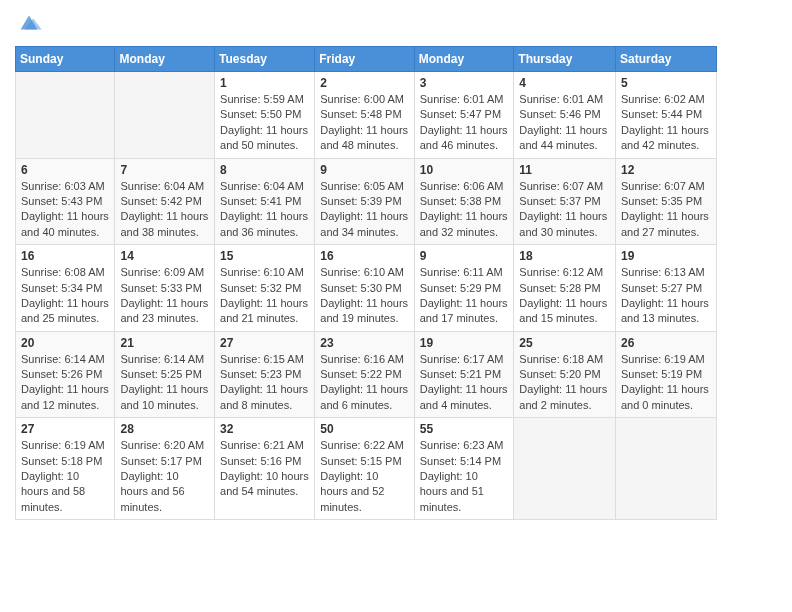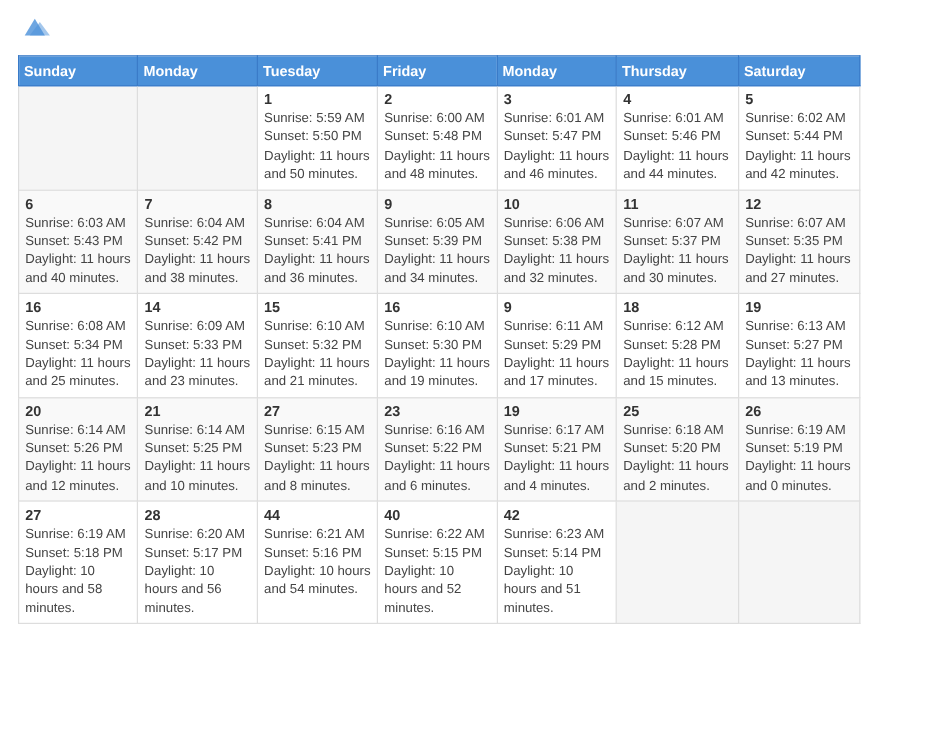--- a/index.html
+++ b/index.html
@@ -243,29 +243,29 @@
         <tr>
           <td>
             <span class="day-number">27</span>
             <div class="day-info">Sunrise: 6:19 AM<br>Sunset: 5:18 PM<br>Daylight: 10 hours and 58 minutes.</div>
           </td>
           <td>
             <span class="day-number">28</span>
             <div class="day-info">Sunrise: 6:20 AM<br>Sunset: 5:17 PM<br>Daylight: 10 hours and 56 minutes.</div>
           </td>
           <td>
-            <span class="day-number">44</span>
+            <span class="day-number">32</span>
             <div class="day-info">Sunrise: 6:21 AM<br>Sunset: 5:16 PM<br>Daylight: 10 hours and 54 minutes.</div>
           </td>
           <td>
-            <span class="day-number">40</span>
+            <span class="day-number">50</span>
             <div class="day-info">Sunrise: 6:22 AM<br>Sunset: 5:15 PM<br>Daylight: 10 hours and 52 minutes.</div>
           </td>
           <td>
-            <span class="day-number">42</span>
+            <span class="day-number">55</span>
             <div class="day-info">Sunrise: 6:23 AM<br>Sunset: 5:14 PM<br>Daylight: 10 hours and 51 minutes.</div>
           </td>
           <td class="empty-cell"></td>
           <td class="empty-cell"></td>
         </tr>
       </tbody>
   </table>
 </div>
 
 </body></html>

